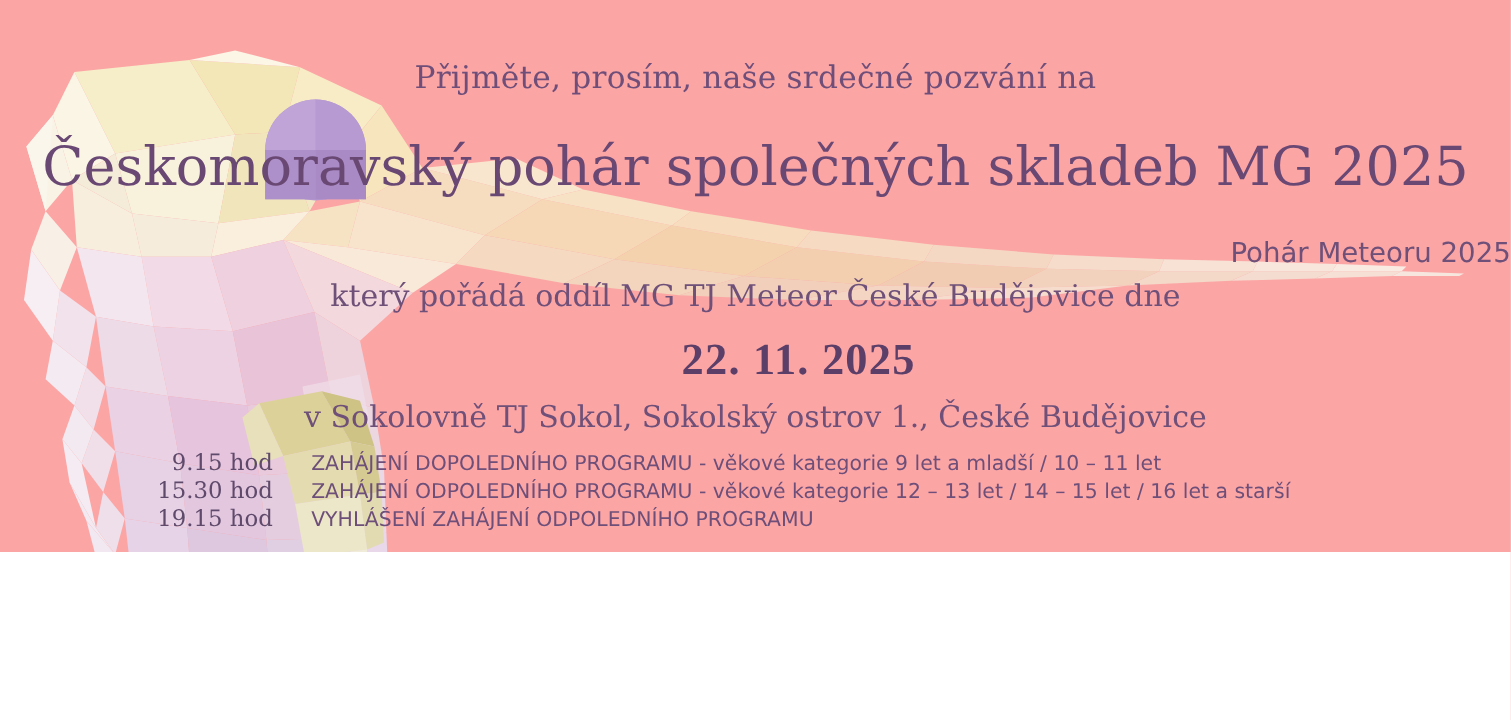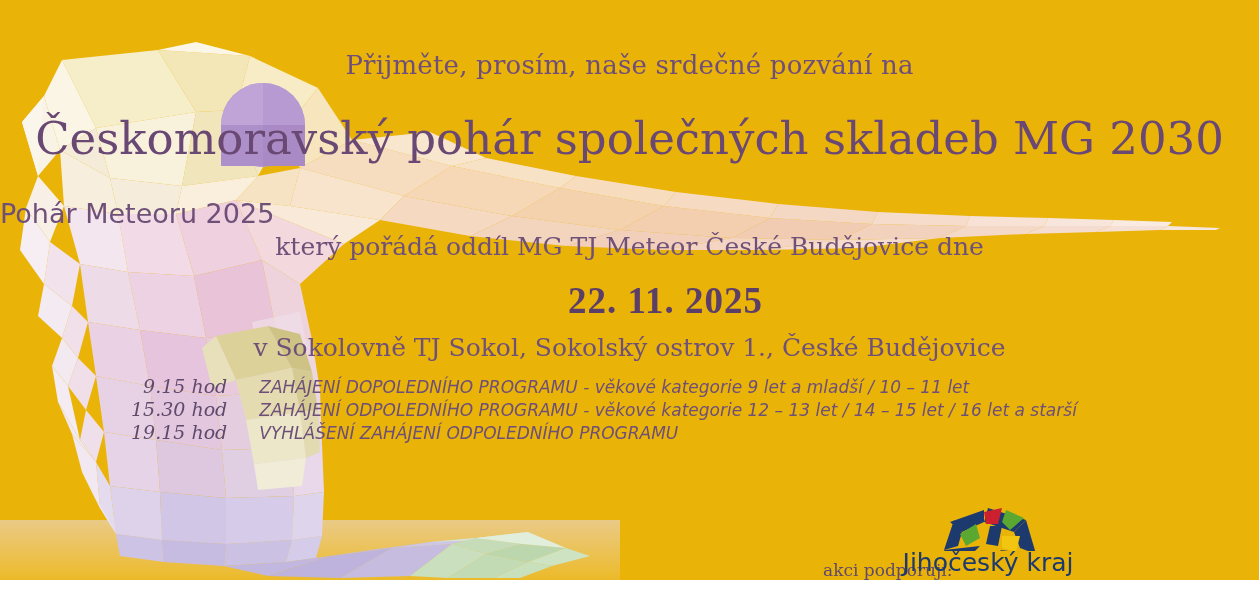--- a/index.html
+++ b/index.html
@@ -9,22 +9,22 @@
   body {
     width: 1259px;
     height: 600px;
     overflow: hidden;
     font-family: "DejaVu Sans", sans-serif;
   }
 
   #poster {
     position: relative;
     width: 1259px;
-    height: 580px;
-    background: #eab308;
+    height: 460px;
+    background: #fca5a5;
     overflow: hidden;
   }
 
   
   #gymnast {
     position: absolute;
     left: 0;
     top: 0;
     width: 1259px;
     height: 600px;
@@ -62,23 +62,23 @@
     font-size: 45px;
     color: #6a4874;
     white-space: nowrap;
   }
 
   .sub-a {
     position: absolute;
     top: 198px;
     left: 0;
     width: 1259px;
-    text-align: left;
+    text-align: right;
     font-family: "DejaVu Sans", sans-serif;
-    font-size: 27px;
+    font-size: 23px;
     color: #6f5079;
   }
 
   .sub-b {
     position: absolute;
     top: 232px;
     left: 0;
     width: 1259px;
     text-align: center;
     font-family: "DejaVu Serif", serif;
@@ -123,21 +123,20 @@
     color: #5f4a6b;
     margin-bottom: 2px;
   }
   .program-table {
     border-collapse: collapse;
   }
   .program-table td {
     padding: 0;
     vertical-align: baseline;
     line-height: 22px;
-    font-style: italic;
   }
   .pt-time {
     font-family: "DejaVu Serif", serif;
     font-size: 19px;
     color: #5f4a6b;
     text-align: right;
     white-space: nowrap;
     padding-right: 32px !important;
   }
   .pt-desc {
@@ -339,21 +338,21 @@
     <polygon points="52,366 68,386 80,440 58,402" fill="#f4ecf2"></polygon>
     <polygon points="58,402 80,440 96,462 72,434" fill="#f2e9f1"></polygon>
     <polygon points="72,434 96,462 100,508 82,472" fill="#f1e8f1"></polygon>
     <polygon points="82,472 100,508 116,534 96,498" fill="#f0e6f0"></polygon>
   </svg>
 
   <div class="text-layer">
 
     <div class="invite-line">Přijměte, prosím, naše srdečné pozvání na</div>
 
-    <div class="main-title">Českomoravský pohár společných skladeb MG 2030</div>
+    <div class="main-title">Českomoravský pohár společných skladeb MG 2025</div>
 
     <div class="sub-a">Pohár Meteoru 2025</div>
 
     <div class="sub-b">který pořádá oddíl MG TJ Meteor České Budějovice dne</div>
 
     <div class="date-line">22. 11. 2025</div>
 
     <div class="venue-line">v Sokolovně TJ Sokol, Sokolský ostrov 1., České Budějovice</div>
 
     <div class="program-wrap">

